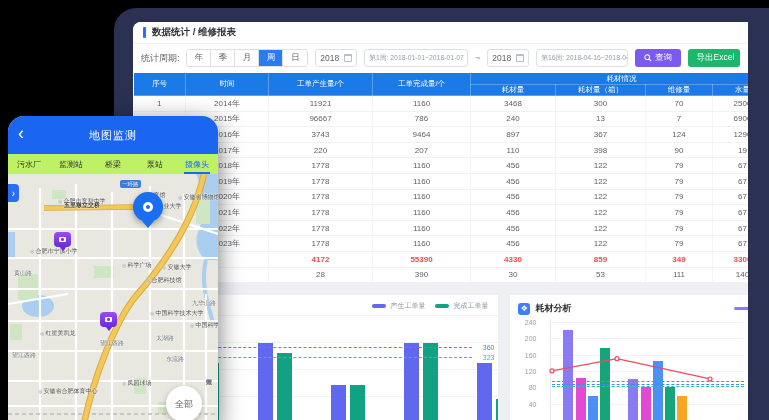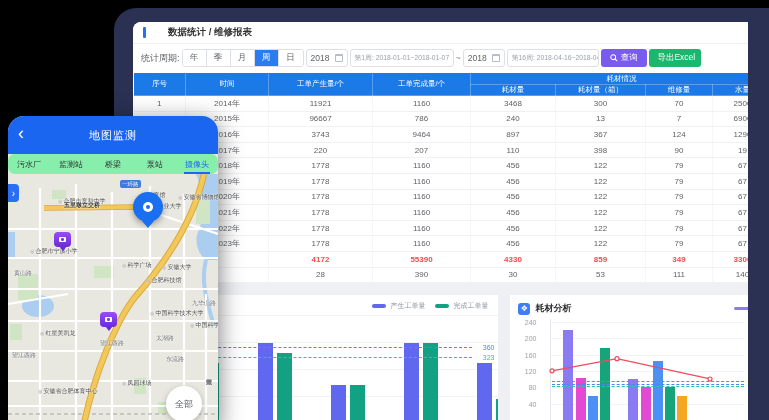--- a/index.html
+++ b/index.html
@@ -7,22 +7,22 @@
   .stage{position:relative;width:769px;height:420px;overflow:hidden;background:#000;}
 
   
   .laptop{position:absolute;left:114px;top:8px;width:700px;height:520px;
           background:#2b3153;border-radius:22px;}
   .dash{position:absolute;left:19px;top:14px;width:615px;height:520px;
         background:#eef0f4;border-radius:8px 0 0 0;overflow:hidden;}
   .crumb-bar{height:22px;background:#fff;display:flex;align-items:center;gap:6px;
              padding:0 10px;border-bottom:1px solid #eef0f4;}
   .crumb-tick{width:3px;height:11px;background:#2a6ef5;border-radius:1px;}
-  .crumb-text{font-size:9.5px;color:#303133;font-weight:bold;margin-left:16px;}
-  .filter-bar{height:28px;background:#fff;display:flex;align-items:center;gap:2px;padding:0 8px;}
+  .crumb-text{font-size:9.5px;color:#303133;font-weight:bold;}
+  .filter-bar{height:28px;background:#fff;display:flex;align-items:center;gap:2px;padding:0 8px;justify-content:space-between;}
   .f-label{font-size:9px;color:#606266;white-space:nowrap;}
   .seg{display:flex;border:1px solid #dcdfe6;border-radius:3px;overflow:hidden;height:18px;}
   .seg-btn{width:24px;font-size:8.5px;color:#606266;display:flex;align-items:center;justify-content:center;
            border-right:1px solid #dcdfe6;background:#fff;cursor:pointer;}
   .seg-btn:last-child{border-right:none;}
   .seg-btn.active{background:#2a7cf0;color:#fff;}
   .ybox{height:18px;width:42px;border:1px solid #dcdfe6;border-radius:3px;background:#fff;
         display:flex;align-items:center;justify-content:space-between;padding:0 4px;font-size:8.5px;color:#606266;}
   .cal-icon{width:8px;height:8px;border:1px solid #b8bec8;border-top:2.5px solid #b8bec8;border-radius:1px;display:inline-block;}
   .rbox{height:18px;border:1px solid #dcdfe6;border-radius:3px;background:#fff;display:flex;align-items:center;
@@ -67,21 +67,21 @@
   .c2-ref{position:absolute;left:42px;right:4px;height:0;border-top:1px dashed;}
   .axis-v{position:absolute;left:40px;top:24px;bottom:0;width:1px;background:#e4e7ec;}
   .leg-stub{position:absolute;top:12px;right:-4px;width:18px;height:3px;border-radius:2px;background:#8a7bf5;}
 
   
   .phone{position:absolute;left:8px;top:116px;width:210px;height:310px;border-radius:16px 16px 0 0;
          overflow:hidden;background:#e9e8e0;box-shadow:0 6px 24px rgba(0,0,0,.55);z-index:5;}
   .p-header{height:38px;background:#1b66f0;position:relative;display:flex;align-items:center;justify-content:center;}
   .p-back{position:absolute;left:10px;top:8px;color:#fff;font-size:18px;line-height:18px;cursor:pointer;}
   .p-title{color:#fff;font-size:11px;letter-spacing:1px;}
-  .p-tabs{height:20px;background:#86efac;display:flex;border-radius:7px;}
+  .p-tabs{height:20px;background:#bef264;display:flex;}
   .p-tab{flex:1;display:flex;align-items:center;justify-content:center;font-size:8px;color:#303133;
          position:relative;cursor:pointer;}
   .p-tab.active{color:#1868f0;}
   .p-tab.active::after{content:"";position:absolute;bottom:0;left:50%;transform:translateX(-50%);
          width:26px;height:2px;background:#1868f0;}
   .p-map{position:absolute;left:0;top:58px;right:0;bottom:0;background:#e9e8e0;overflow:hidden;}
   .map-label{position:absolute;font-size:6px;color:#4a4a4a;white-space:nowrap;
              text-shadow:0 0 2px #fff,0 0 2px #fff;line-height:7px;}
   .map-label.poi::before{content:"◎";font-size:5px;color:#8a8f96;margin-right:1px;}
   .map-label.roadname{color:#6b6f76;}

